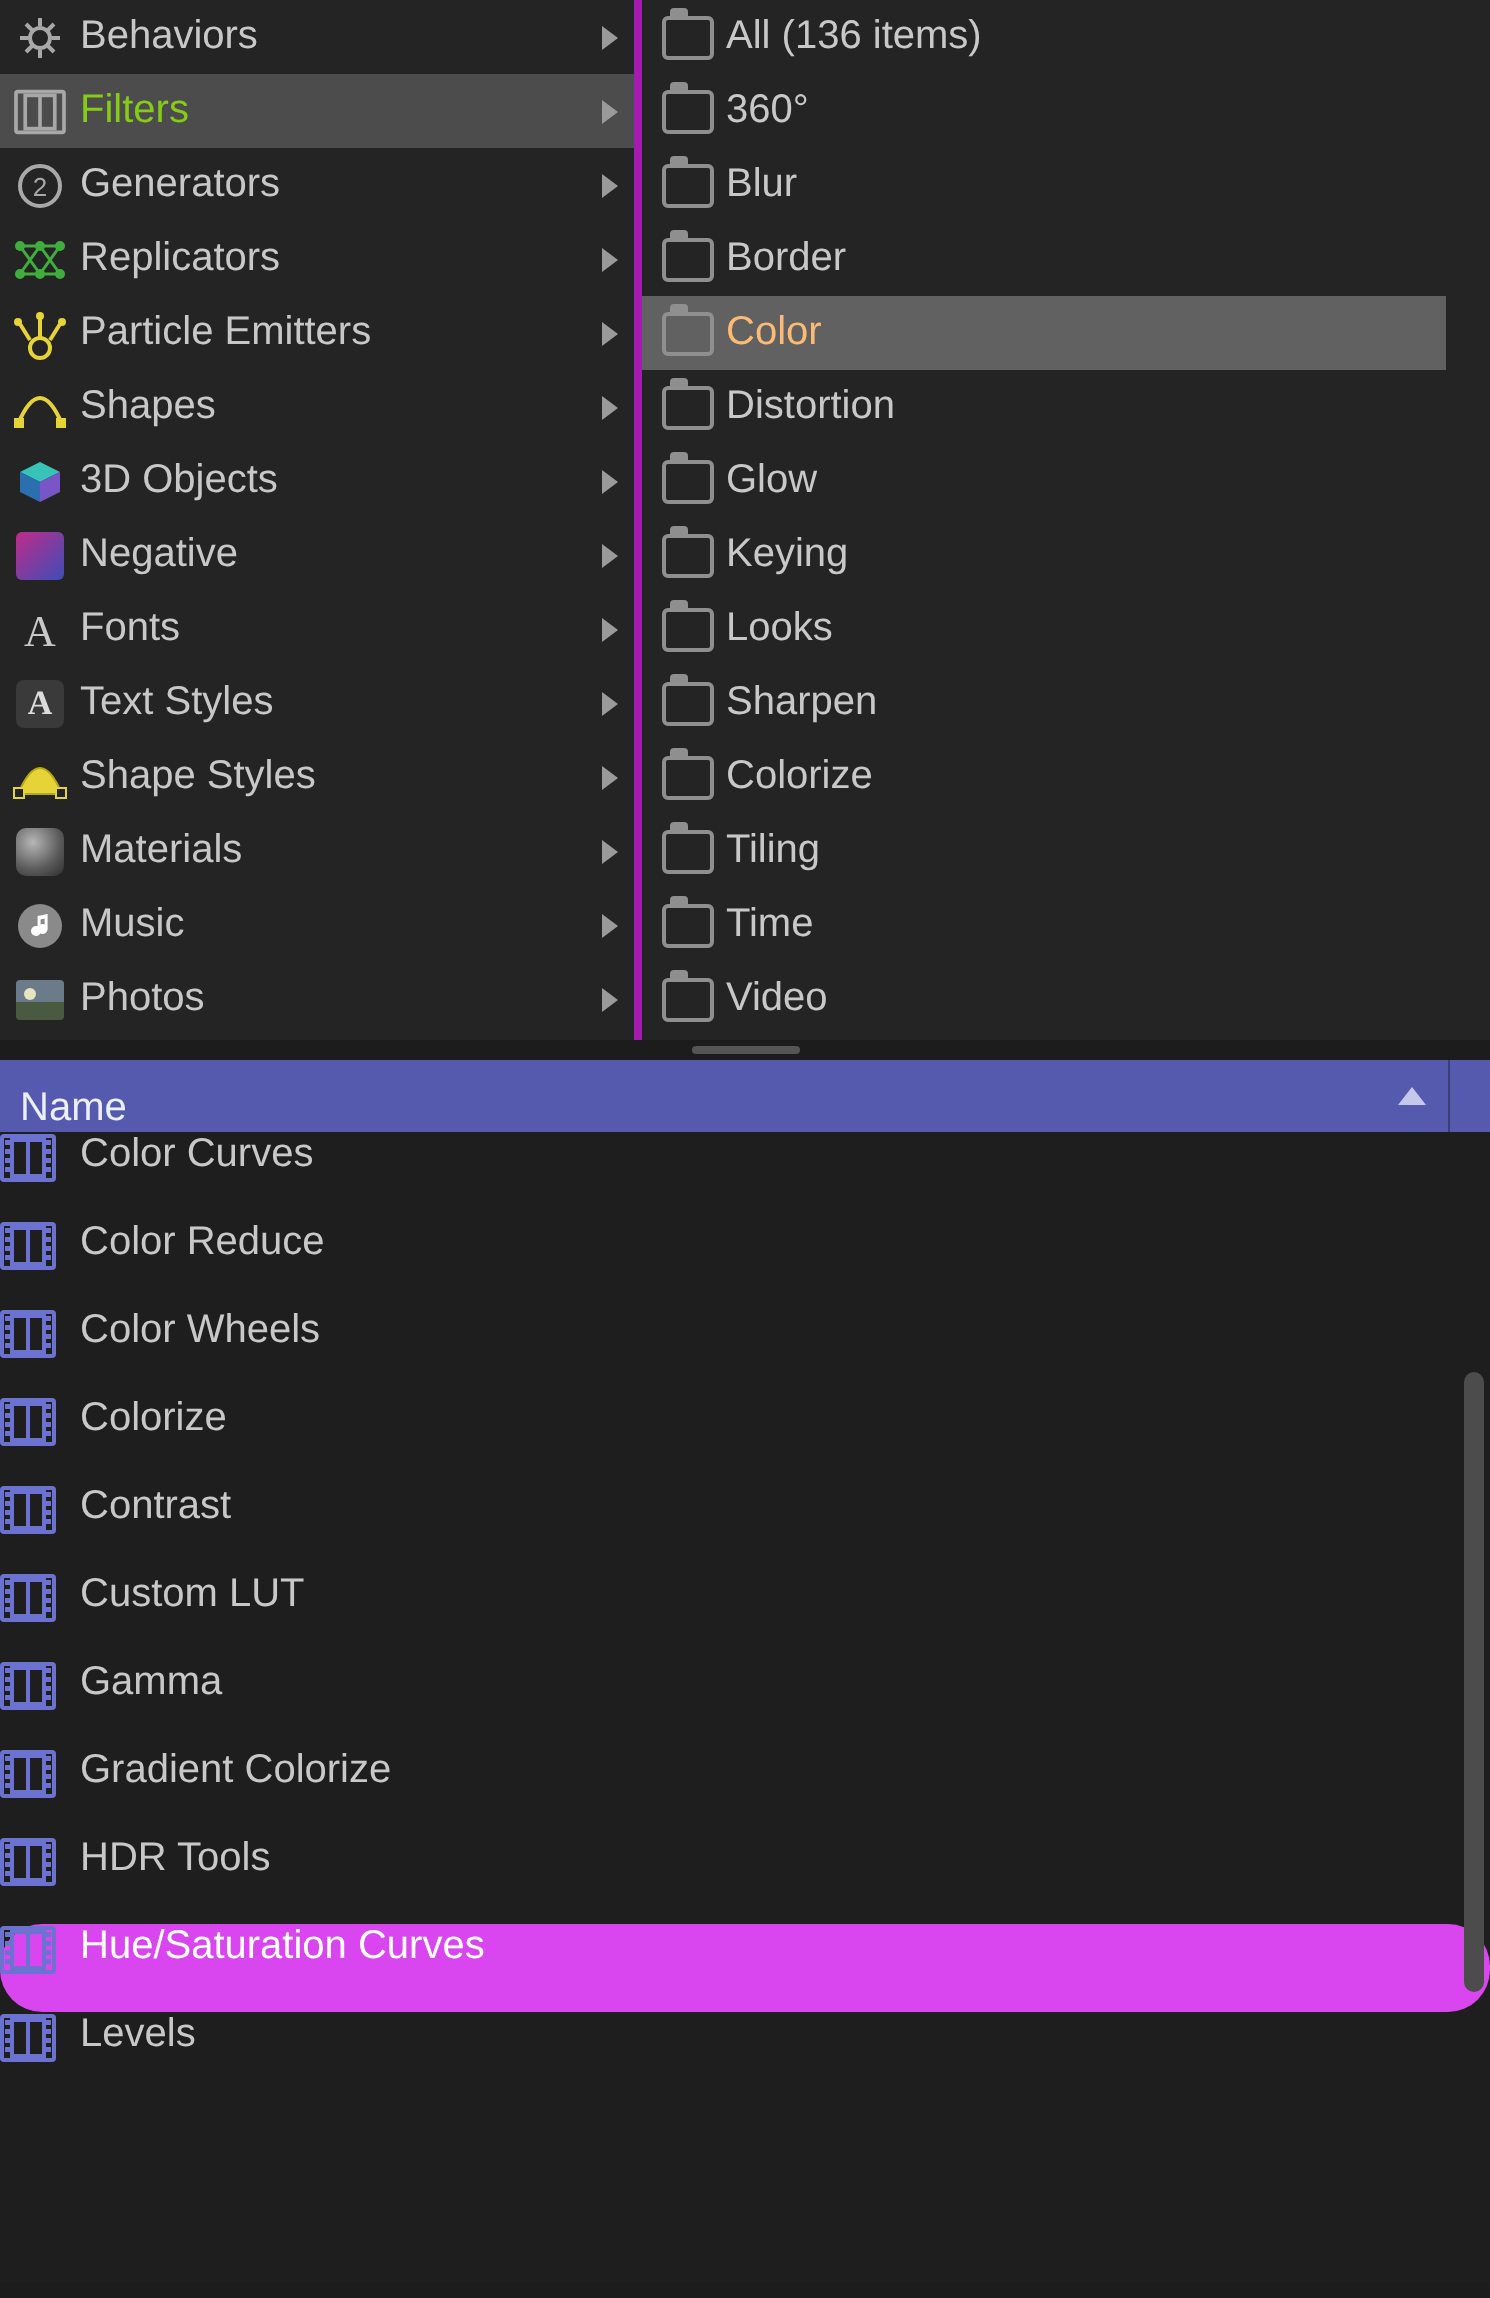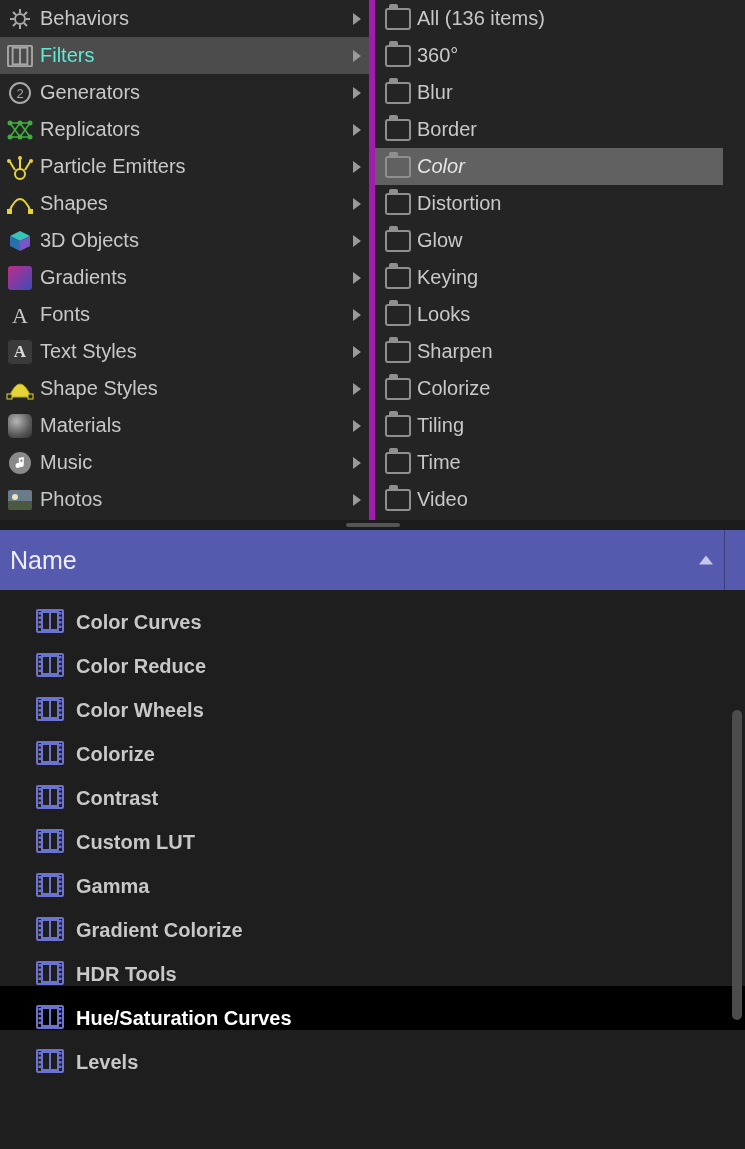--- a/index.html
+++ b/index.html
@@ -15,38 +15,38 @@
   .top {
     display: flex;
     height: 520px;
     background: #242424;
   }
   .col {
     overflow: hidden;
     position: relative;
   }
   .col-left {
-    width: 375px;
-    border-right: 6px solid #a21caf;
+    width: 321px;
+    border-right: 4px solid #a21caf;
   }
   .col-right {
     flex: 1;
     padding-right: 22px;
   }
   .row {
     display: flex;
     align-items: center;
     height: 37px;
     position: relative;
     cursor: default;
   }
   .col-left .row { padding-left: 6px; }
   .col-right .row { padding-left: 10px; }
-  .row.selected-left { background: #4c4c4c; color: #5eead4; }
-  .row.selected-right { background: #616161; color: #e5e5e5; font-style: italic; }
+  .row.selected-left { background: #4c4c4c; color: #84cc16; }
+  .row.selected-right { background: #616161; color: #fdba74; }
   .row .label { margin-left: 6px; white-space: nowrap; }
   .row .arrow {
     position: absolute;
     right: 8px;
     top: 50%;
     transform: translateY(-50%);
     width: 0; height: 0;
     border-top: 6px solid transparent;
     border-bottom: 6px solid transparent;
     border-left: 8px solid #9a9a9a;
@@ -80,28 +80,28 @@
   .grab::after {
     content: "";
     position: absolute;
     left: 50%; top: 50%;
     width: 54px; height: 4px;
     background: #555;
     border-radius: 2px;
     transform: translate(-50%, -50%);
   }
   .header {
-    height: 60px;
+    height: 36px;
     background: #555AAE;
     display: flex;
-    align-items: center;
+    align-items: flex-end;
     padding: 0 10px;
     color: #eceef8;
     font-weight: 500;
-    font-size: 25px;
+    font-size: 20px;
     position: relative;
   }
   .header .up {
     position: absolute;
     right: 32px;
     top: 50%;
     transform: translateY(-50%);
     width: 0; height: 0;
     border-left: 7px solid transparent;
     border-right: 7px solid transparent;
@@ -118,29 +118,28 @@
     position: relative;
     height: calc(1149px - 520px - 10px - 44px);
     background: #1e1e1e;
   }
   .list {
     height: 100%;
     overflow-y: hidden;
   }
   .item {
     display: flex;
-    align-items: flex-end;
+    align-items: flex-start;
     height: 44px;
-    padding-left: 36px;
     cursor: default;
-    font-weight: bold;
   }
   .item.selected {
-    background: #000000;
+    background: #d946ef;
     color: #ffffff;
+    border-radius: 21px;
   }
   .item .label { margin-left: 12px; white-space: nowrap; }
   .film-icon {
     width: 28px; height: 26px;
     flex-shrink: 0;
   }
   .scrollbar {
     position: absolute;
     right: 3px;
     top: 120px;
@@ -274,21 +273,21 @@
             <polygon points="22,7 22,17 12,22 12,12" fill="#7a55c7"></polygon>
           </svg>
         </span>
         <span class="label">3D Objects</span>
         <span class="arrow"></span>
       </div>
       <div class="row">
         <span class="icon">
           <div class="grad-sq"></div>
         </span>
-        <span class="label">Gradients</span>
+        <span class="label">Negative</span>
         <span class="arrow"></span>
       </div>
       <div class="row">
         <span class="icon">
           <svg width="24" height="24" viewBox="0 0 24 24">
             <text x="12" y="20" text-anchor="middle" font-family="Georgia,serif" font-size="22" fill="#c8c8c8">A</text>
           </svg>
         </span>
         <span class="label">Fonts</span>
         <span class="arrow"></span>

